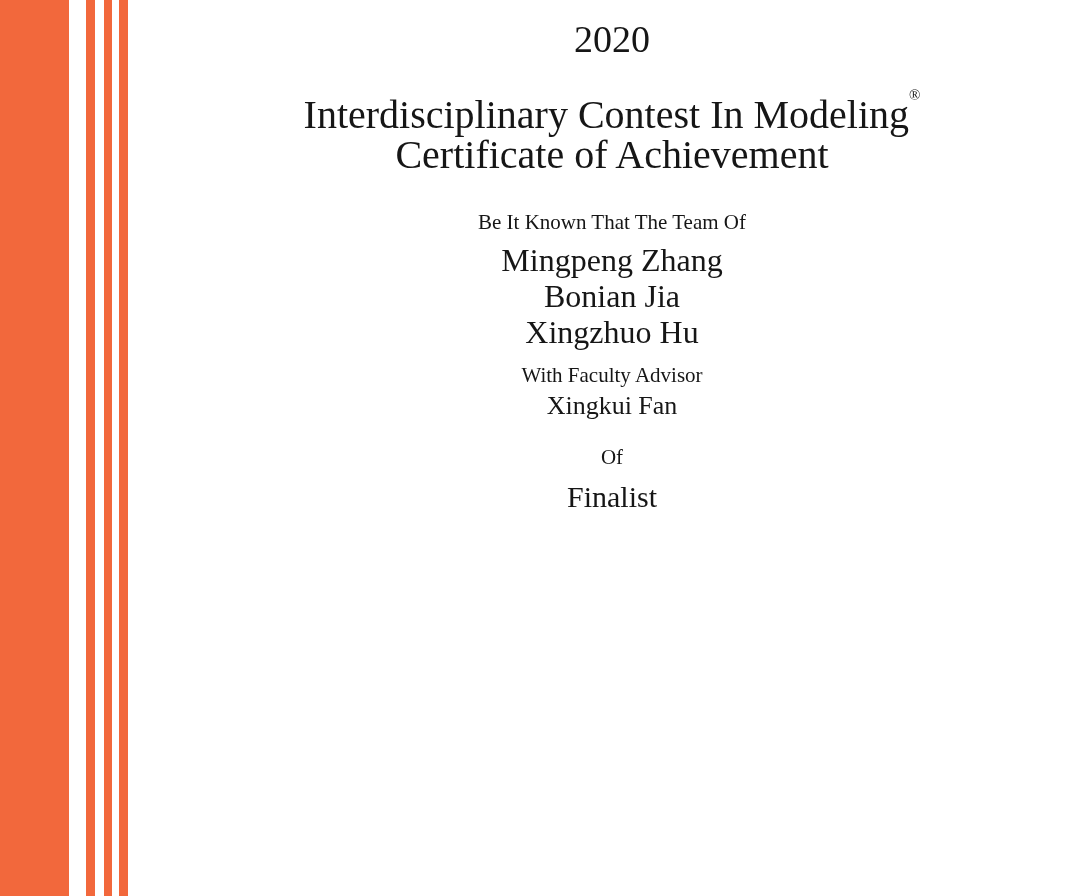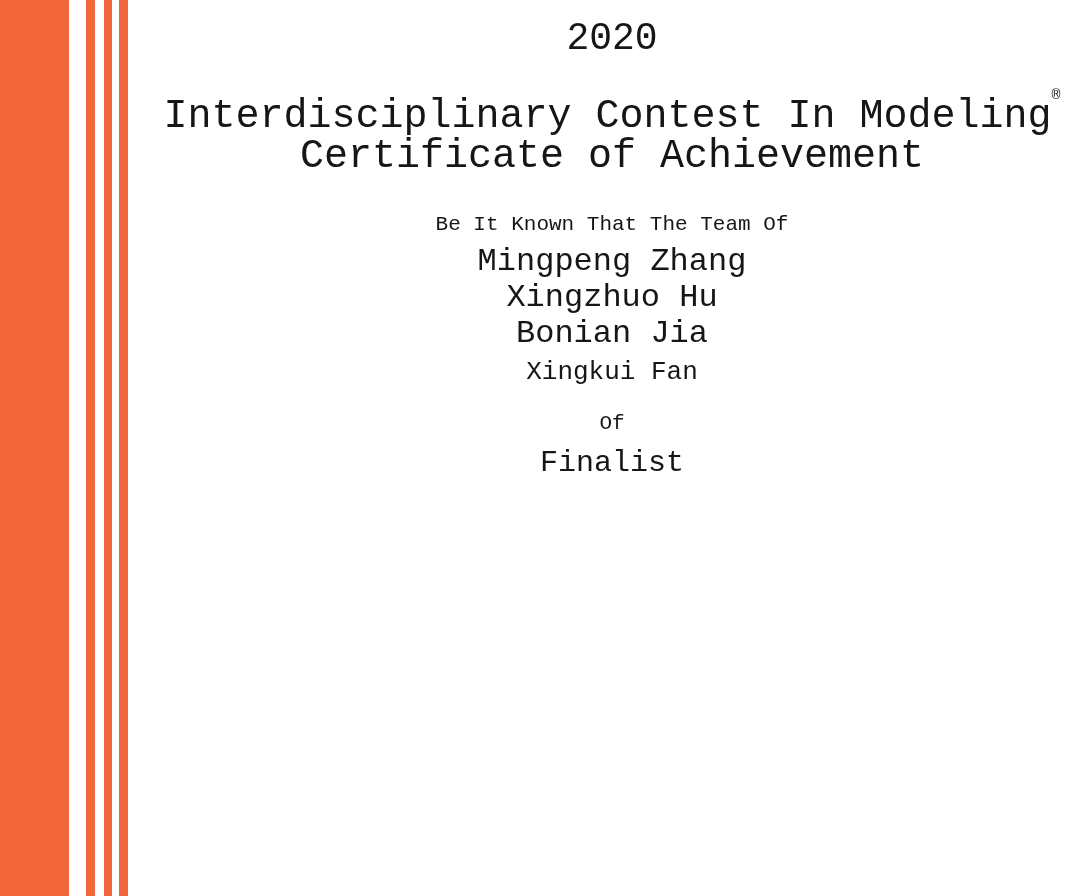--- a/index.html
+++ b/index.html
@@ -1,17 +1,17 @@
 <!DOCTYPE html>
 <html><head>
 <meta charset="utf-8">
 <style>
   html,body{margin:0;padding:0;background:#ffffff;}
   .page{position:relative;width:1069px;height:896px;background:#ffffff;overflow:hidden;
-        font-family:Liberation Mono, monospace;color:#161616;}
+        font-family:Liberation Serif, serif;color:#161616;}
 
   
   .stripe{position:absolute;top:0;bottom:0;background:#F2683C;}
   .stripe.main{left:0;width:69px;}
   .stripe.s1{left:86px;width:9px;}
   .stripe.s2{left:104px;width:8px;}
   .stripe.s3{left:119px;width:9px;}
 
   
   .content{position:absolute;left:155px;top:0;width:914px;text-align:center;}
@@ -44,24 +44,25 @@
   <div class="stripe s3"></div>
 
   <div class="content">
     <div class="year">2020</div>
     <div class="title"><span>Interdisciplinary Contest In Modeling</span><sup>®</sup></div>
     <div class="subtitle">Certificate of Achievement</div>
 
     <div class="small-line team-intro">Be It Known That The Team Of</div>
     <div class="names">
       <div class="name-line">Mingpeng Zhang</div>
+      <div class="name-line">Bonian Jia</div>
       <div class="name-line">Xingzhuo Hu</div>
-      <div class="name-line">Bonian Jia</div>
     </div>
 
+    <div class="small-line advisor-intro">With Faculty Advisor</div>
     <div class="advisor-name">Xingkui Fan</div>
 
     <div class="small-line of-label">Of</div>
 
     <div class="designation">Finalist</div>
   </div>
 
   <div class="footer">
 
     

